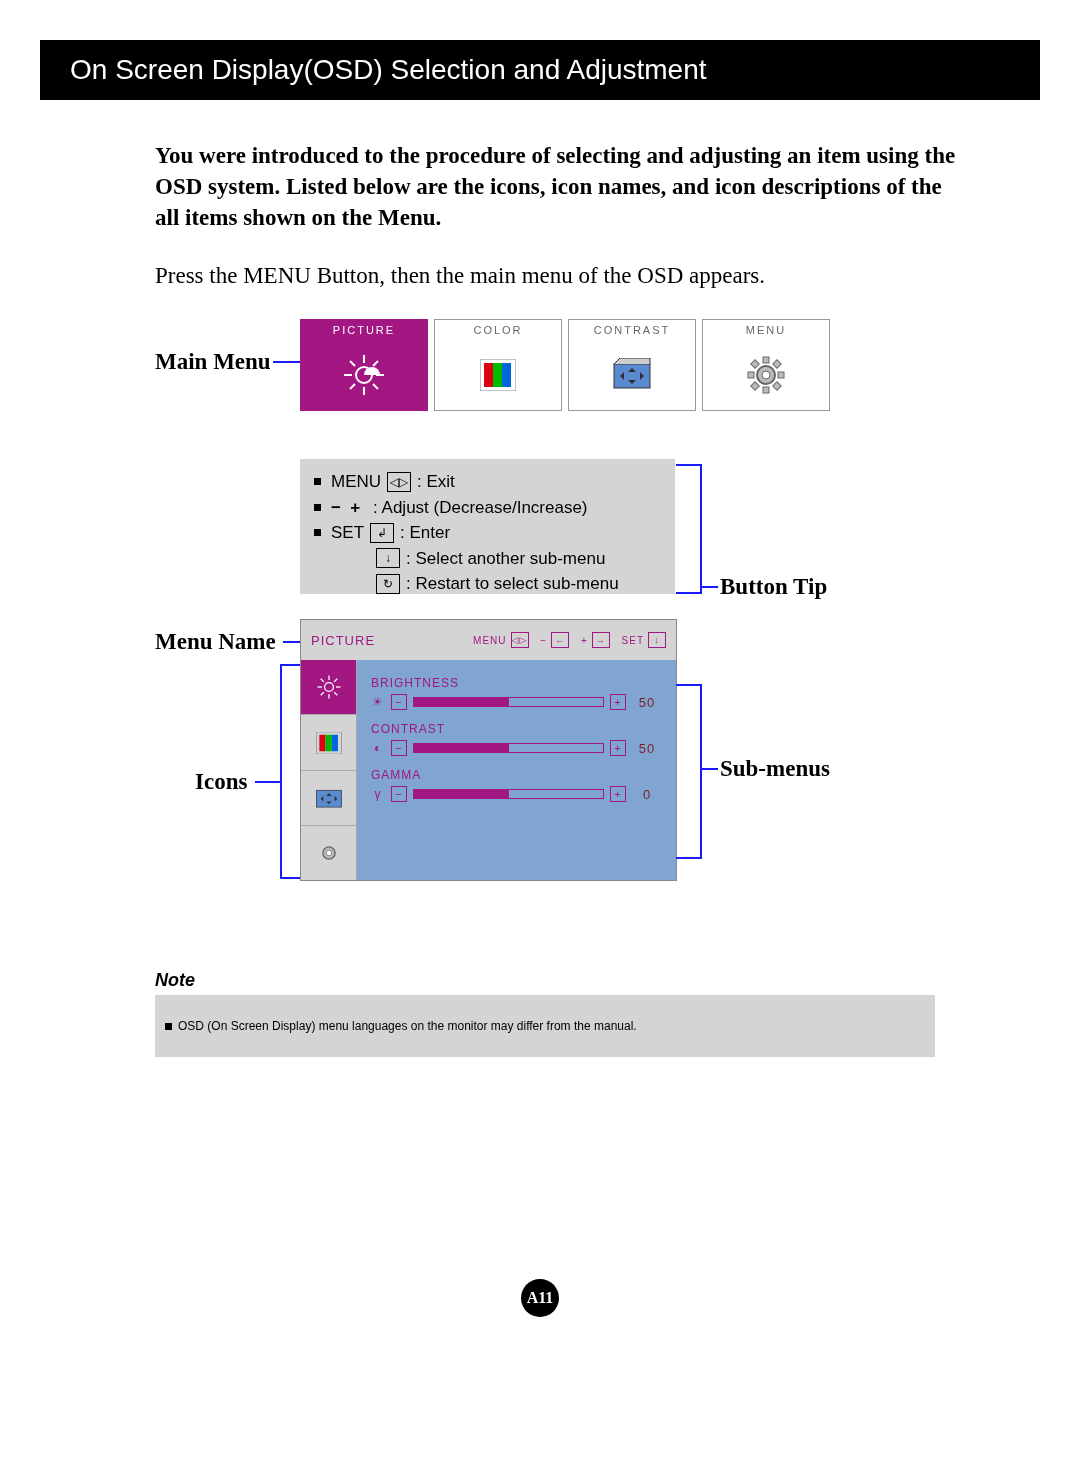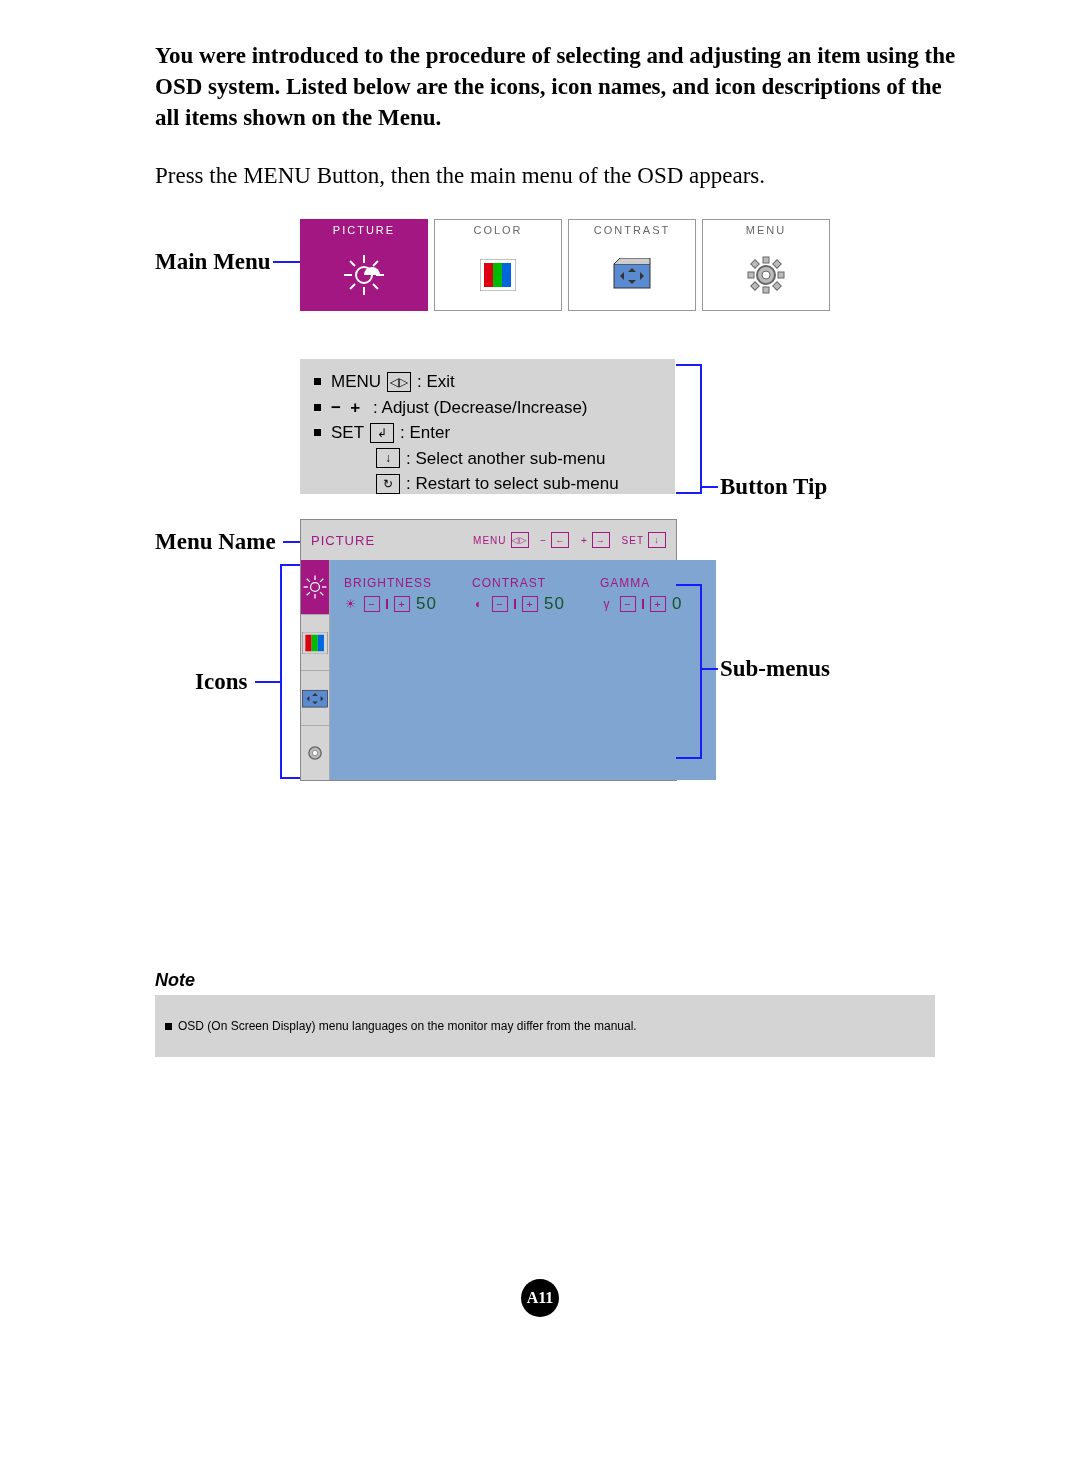--- a/index.html
+++ b/index.html
@@ -27,39 +27,40 @@
   
   .osd{position:absolute;left:300px;top:300px;width:375px;height:260px;border:1px solid #888;display:flex;flex-direction:column}
   .osd-top{height:40px;background:#d4d4d4;display:flex;align-items:center;padding:0 10px;font-size:12px;color:#a21782;letter-spacing:1px}
   .osd-top .spacer{flex:1}
   .osd-top .hint{color:#a21782;font-size:10px;letter-spacing:1px;display:flex;align-items:center;gap:4px}
   .osd-body{flex:1;display:flex;background:#c9d4e3}
   .icncol{width:55px;background:#d4d4d4;display:flex;flex-direction:column;border-right:1px solid #aaa}
   .icncol .ic{flex:1;display:flex;align-items:center;justify-content:center;border-bottom:1px solid #aaa}
   .icncol .ic:last-child{border-bottom:none}
   .icncol .ic.sel{background:#a21782}
-  .subpane{flex:1;background:#7fa5d0;color:#a21782;padding:16px 14px 10px 14px;display:flex;flex-direction:row;gap:26px;font-size:12px;letter-spacing:1px}
+  .subpane{flex:1;background:#7fa5d0;color:#a21782;padding:16px 14px 10px 14px;display:flex;flex-direction:column;gap:12px;font-size:12px;letter-spacing:1px}
   .subitem .subname{margin-bottom:4px}
   .subitem .ctrl{display:flex;align-items:center;gap:6px}
   .subitem .ctrl .sym{width:14px;text-align:center;color:#a21782}
   .subitem .ctrl .pm{width:14px;height:14px;border:1px solid #a21782;display:flex;align-items:center;justify-content:center;font-size:11px;color:#a21782;background:transparent}
   .subitem .ctrl .bar{flex:1;height:8px;border:1px solid #a21782;position:relative;background:transparent}
   .subitem .ctrl .bar .fill{position:absolute;left:0;top:0;bottom:0;background:#a21782}
-  .subitem .ctrl .val{width:30px;text-align:left;color:#14532d;font-size:17px}
+  .subitem .ctrl .val{width:30px;text-align:center;color:#7f1d1d;font-size:13px}
   .minibox{display:inline-flex;align-items:center;justify-content:center;width:16px;height:14px;border:1px solid #a21782;font-size:9px;color:#a21782}
   
   .notebox{position:absolute;left:155px;top:930px;width:780px}
   .notebox .nt{font-style:italic;font-weight:bold;font-size:18px;margin-bottom:4px}
   .notebox .nb{background:#d4d4d4;padding:24px 10px;font-size:12px}
   .pageno{position:absolute;left:50%;bottom:200px;transform:translateX(-50%);width:38px;height:38px;border-radius:50%;background:#000;color:#fff;display:flex;align-items:center;justify-content:center;font-weight:bold;font-size:16px;font-family:'Times New Roman',serif}
 </style>
 </head>
 <body>
 <div class="page">
 
+<div class="header-bar">On Screen Display(OSD) Selection and Adjustment</div>
 <div class="intro">You were introduced to the procedure of selecting and adjusting an item using the OSD system.  Listed below are the icons, icon names, and icon descriptions of the all items shown on the Menu.</div>
 <div class="instr">Press the MENU Button, then the main menu of the OSD appears.</div>
 
 <div class="diagram">
 
   <div class="label" style="left:155px;top:30px">Main Menu</div>
   <div class="hline" style="left:273px;top:42px;width:27px"></div>
 
   <div class="tabs">
     <div class="tab active">

